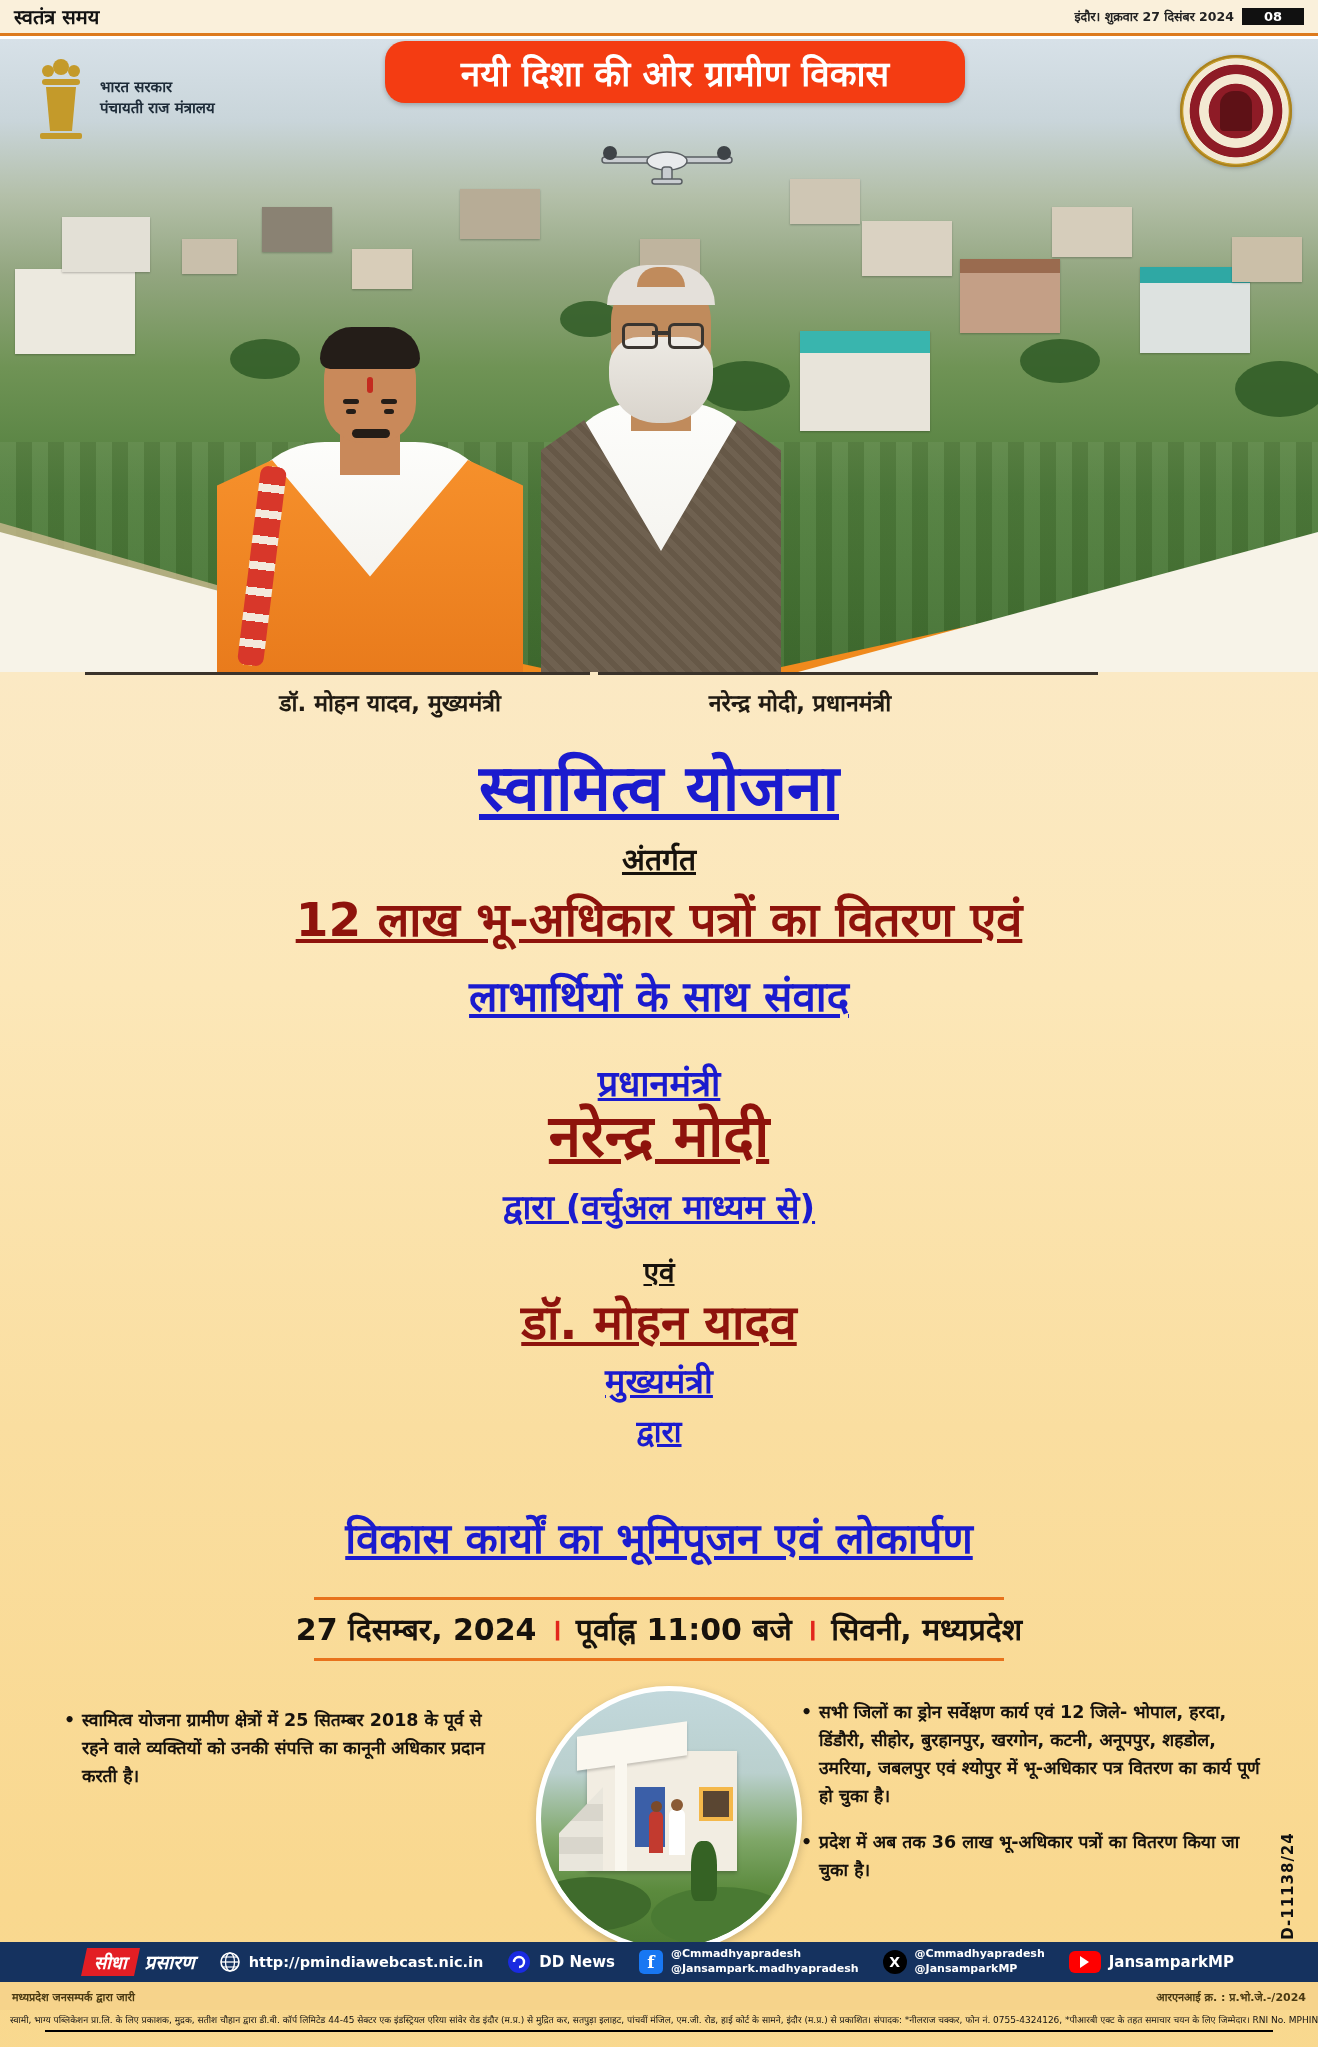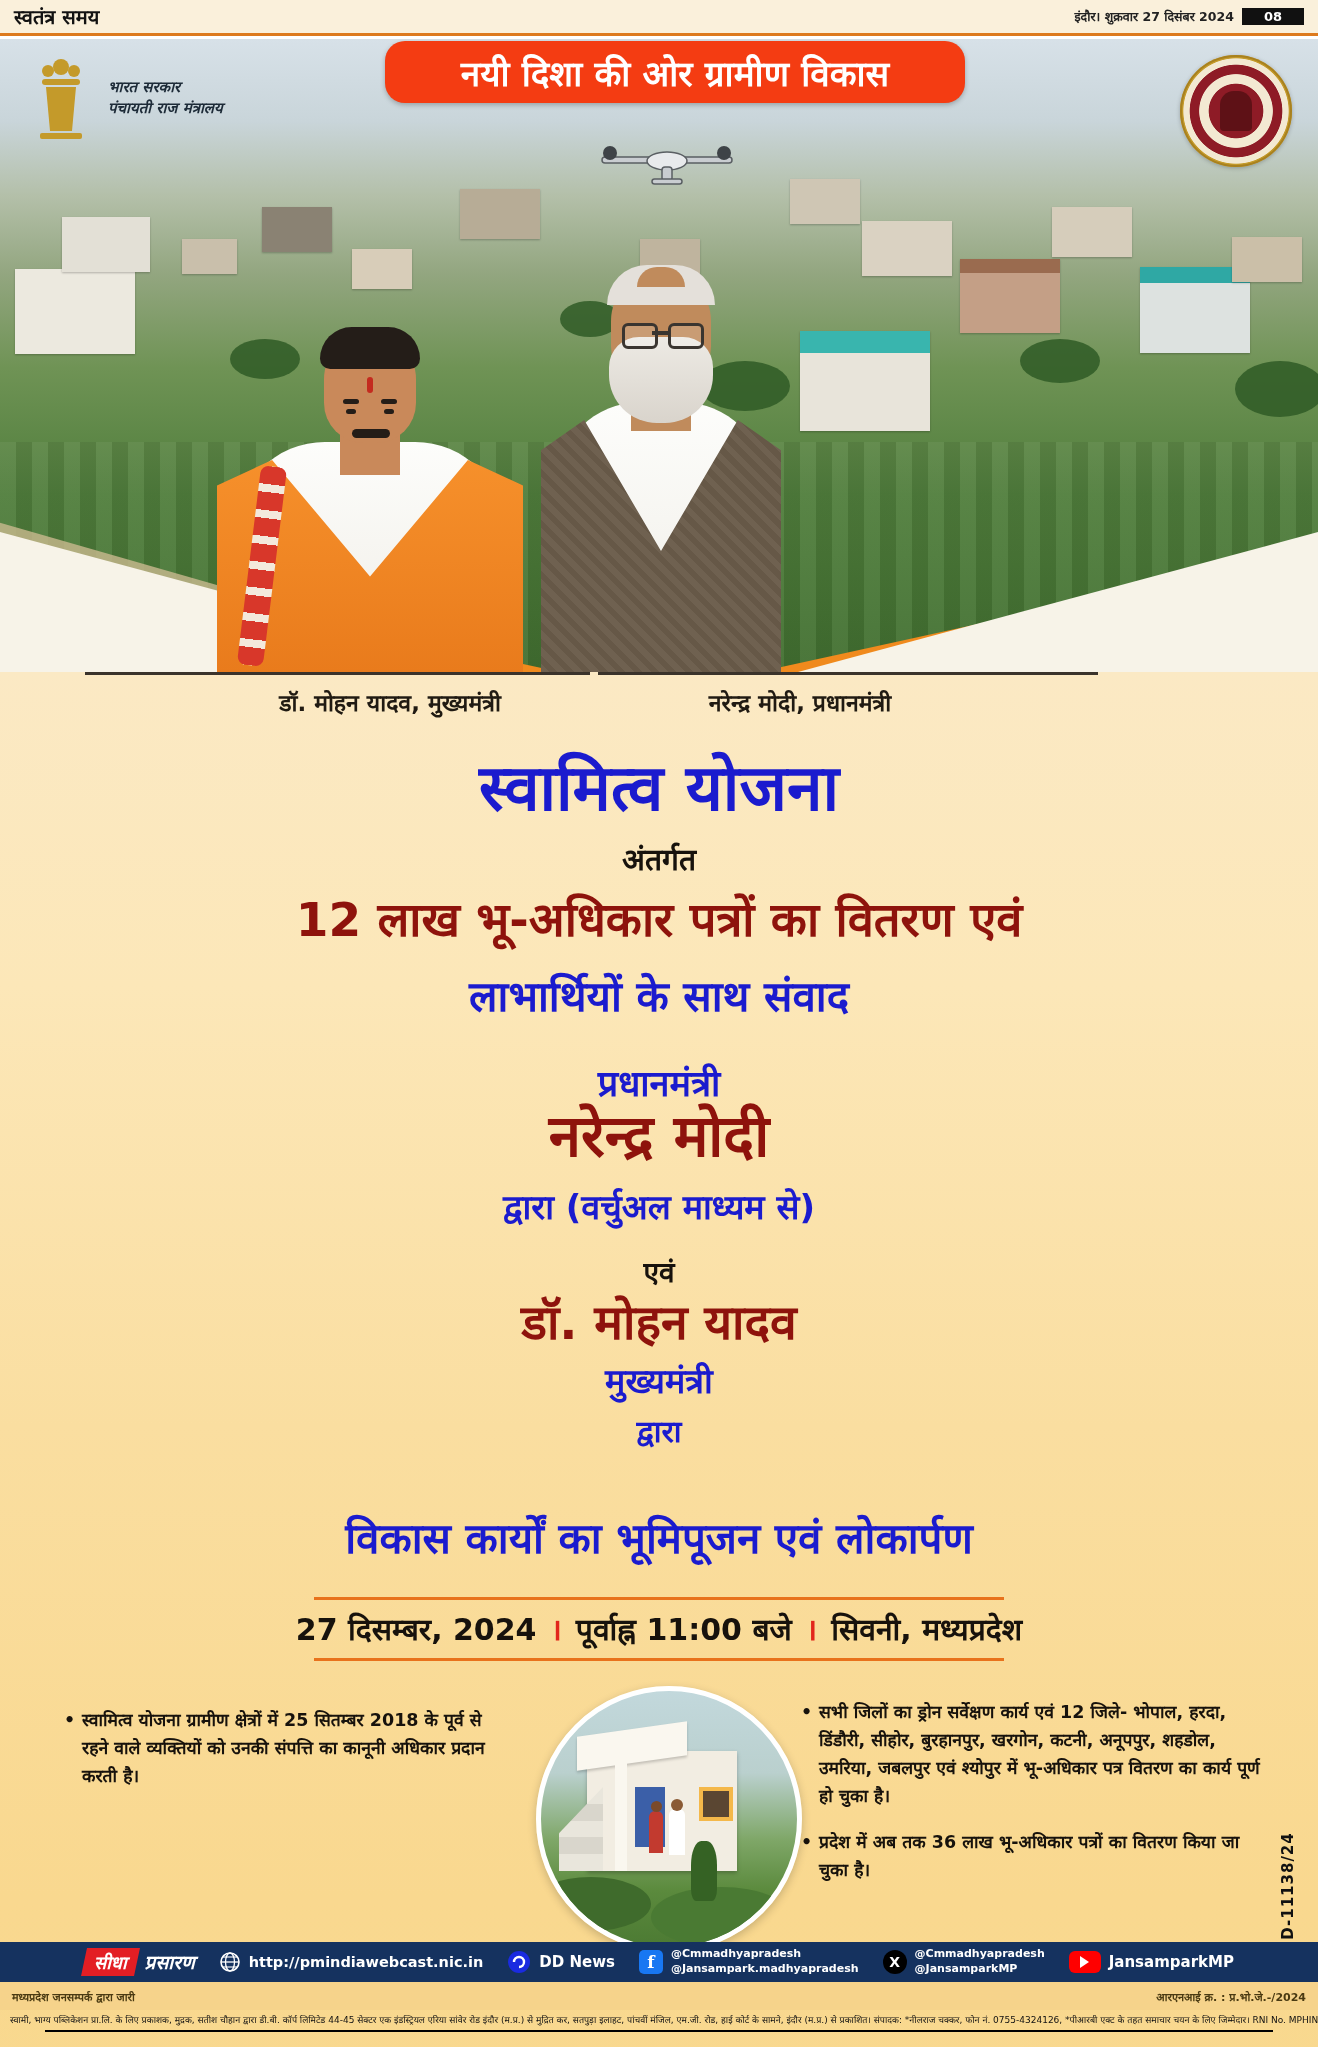--- a/index.html
+++ b/index.html
@@ -22,21 +22,21 @@
   .tree{position:absolute;border-radius:50%;background:#2F5B26;opacity:.85;}
   .fieldrows{position:absolute;left:0;bottom:0;width:1318px;height:230px;
              background:repeating-linear-gradient(90deg,rgba(255,255,255,.05) 0 16px,rgba(0,0,0,.07) 16px 32px);}
   .road{position:absolute;left:-60px;bottom:40px;width:640px;height:34px;background:#C9B98F;
         transform:rotate(16deg);opacity:.8;}
 
   .banner{position:absolute;top:2px;left:385px;width:580px;height:62px;background:#F43C12;
           border-radius:20px;display:flex;align-items:center;justify-content:center;
           color:#fff;font-size:35px;font-weight:bold;box-shadow:0 2px 5px rgba(0,0,0,.25);}
 
-  .gov-left{position:absolute;top:16px;left:38px;display:flex;align-items:center;gap:24px;font-style:italic;}
+  .gov-left{position:absolute;top:16px;left:38px;display:flex;align-items:center;gap:16px;}
   .gov-left-text{font-size:15px;font-weight:bold;color:#1D2B38;line-height:1.4;}
 
   .mp-emblem{position:absolute;top:16px;right:26px;width:112px;height:112px;border-radius:50%;
              background:radial-gradient(circle,#8E1B26 0 34%,#F3E9D2 35% 46%,#8E1B26 47% 58%,
                         #F3E9D2 59% 66%,#C49A2A 67% 100%);
              box-shadow:0 0 0 2px #A8811F inset,0 1px 4px rgba(0,0,0,.25);}
   .mp-emblem::after{content:"";position:absolute;left:40px;top:36px;width:32px;height:40px;
              background:#5E1116;border-radius:14px 14px 4px 4px;}
 
   .drone{position:absolute;top:96px;left:592px;}
@@ -54,21 +54,21 @@
   
   .portrait{position:absolute;}
   .p-abs{position:absolute;}
 
   
   .adbody{position:absolute;top:672px;left:0;width:1318px;height:1570px;
           background:linear-gradient(180deg,#FBE9C4 0%,#FCE7B8 20%,#FADEA0 48%,#F9D88F 78%,#F8D98E 100%);}
   .capline{position:absolute;top:0;height:3px;background:#3A332B;}
   .caption{position:absolute;top:14px;font-size:23px;font-weight:bold;color:#201A12;text-align:center;}
 
-  .t{position:absolute;left:0;width:1318px;text-align:center;font-weight:bold;line-height:1.15;}
+  .t{position:absolute;left:0;width:1318px;text-align:center;font-weight:bold;line-height:1.15;text-decoration:underline;}
   .blue{color:#1B1BCE;}
   .maroon{color:#8E130C;}
   .ink{color:#17120C;}
   .rule{position:absolute;left:314px;width:690px;height:3px;background:#E8721C;}
   .daterow{position:absolute;left:0;width:1318px;display:flex;justify-content:center;gap:14px;
            font-size:30px;font-weight:bold;color:#17120C;}
   .dsep{color:#E2261B;}
 
   
   .bullets{position:absolute;width:450px;}

